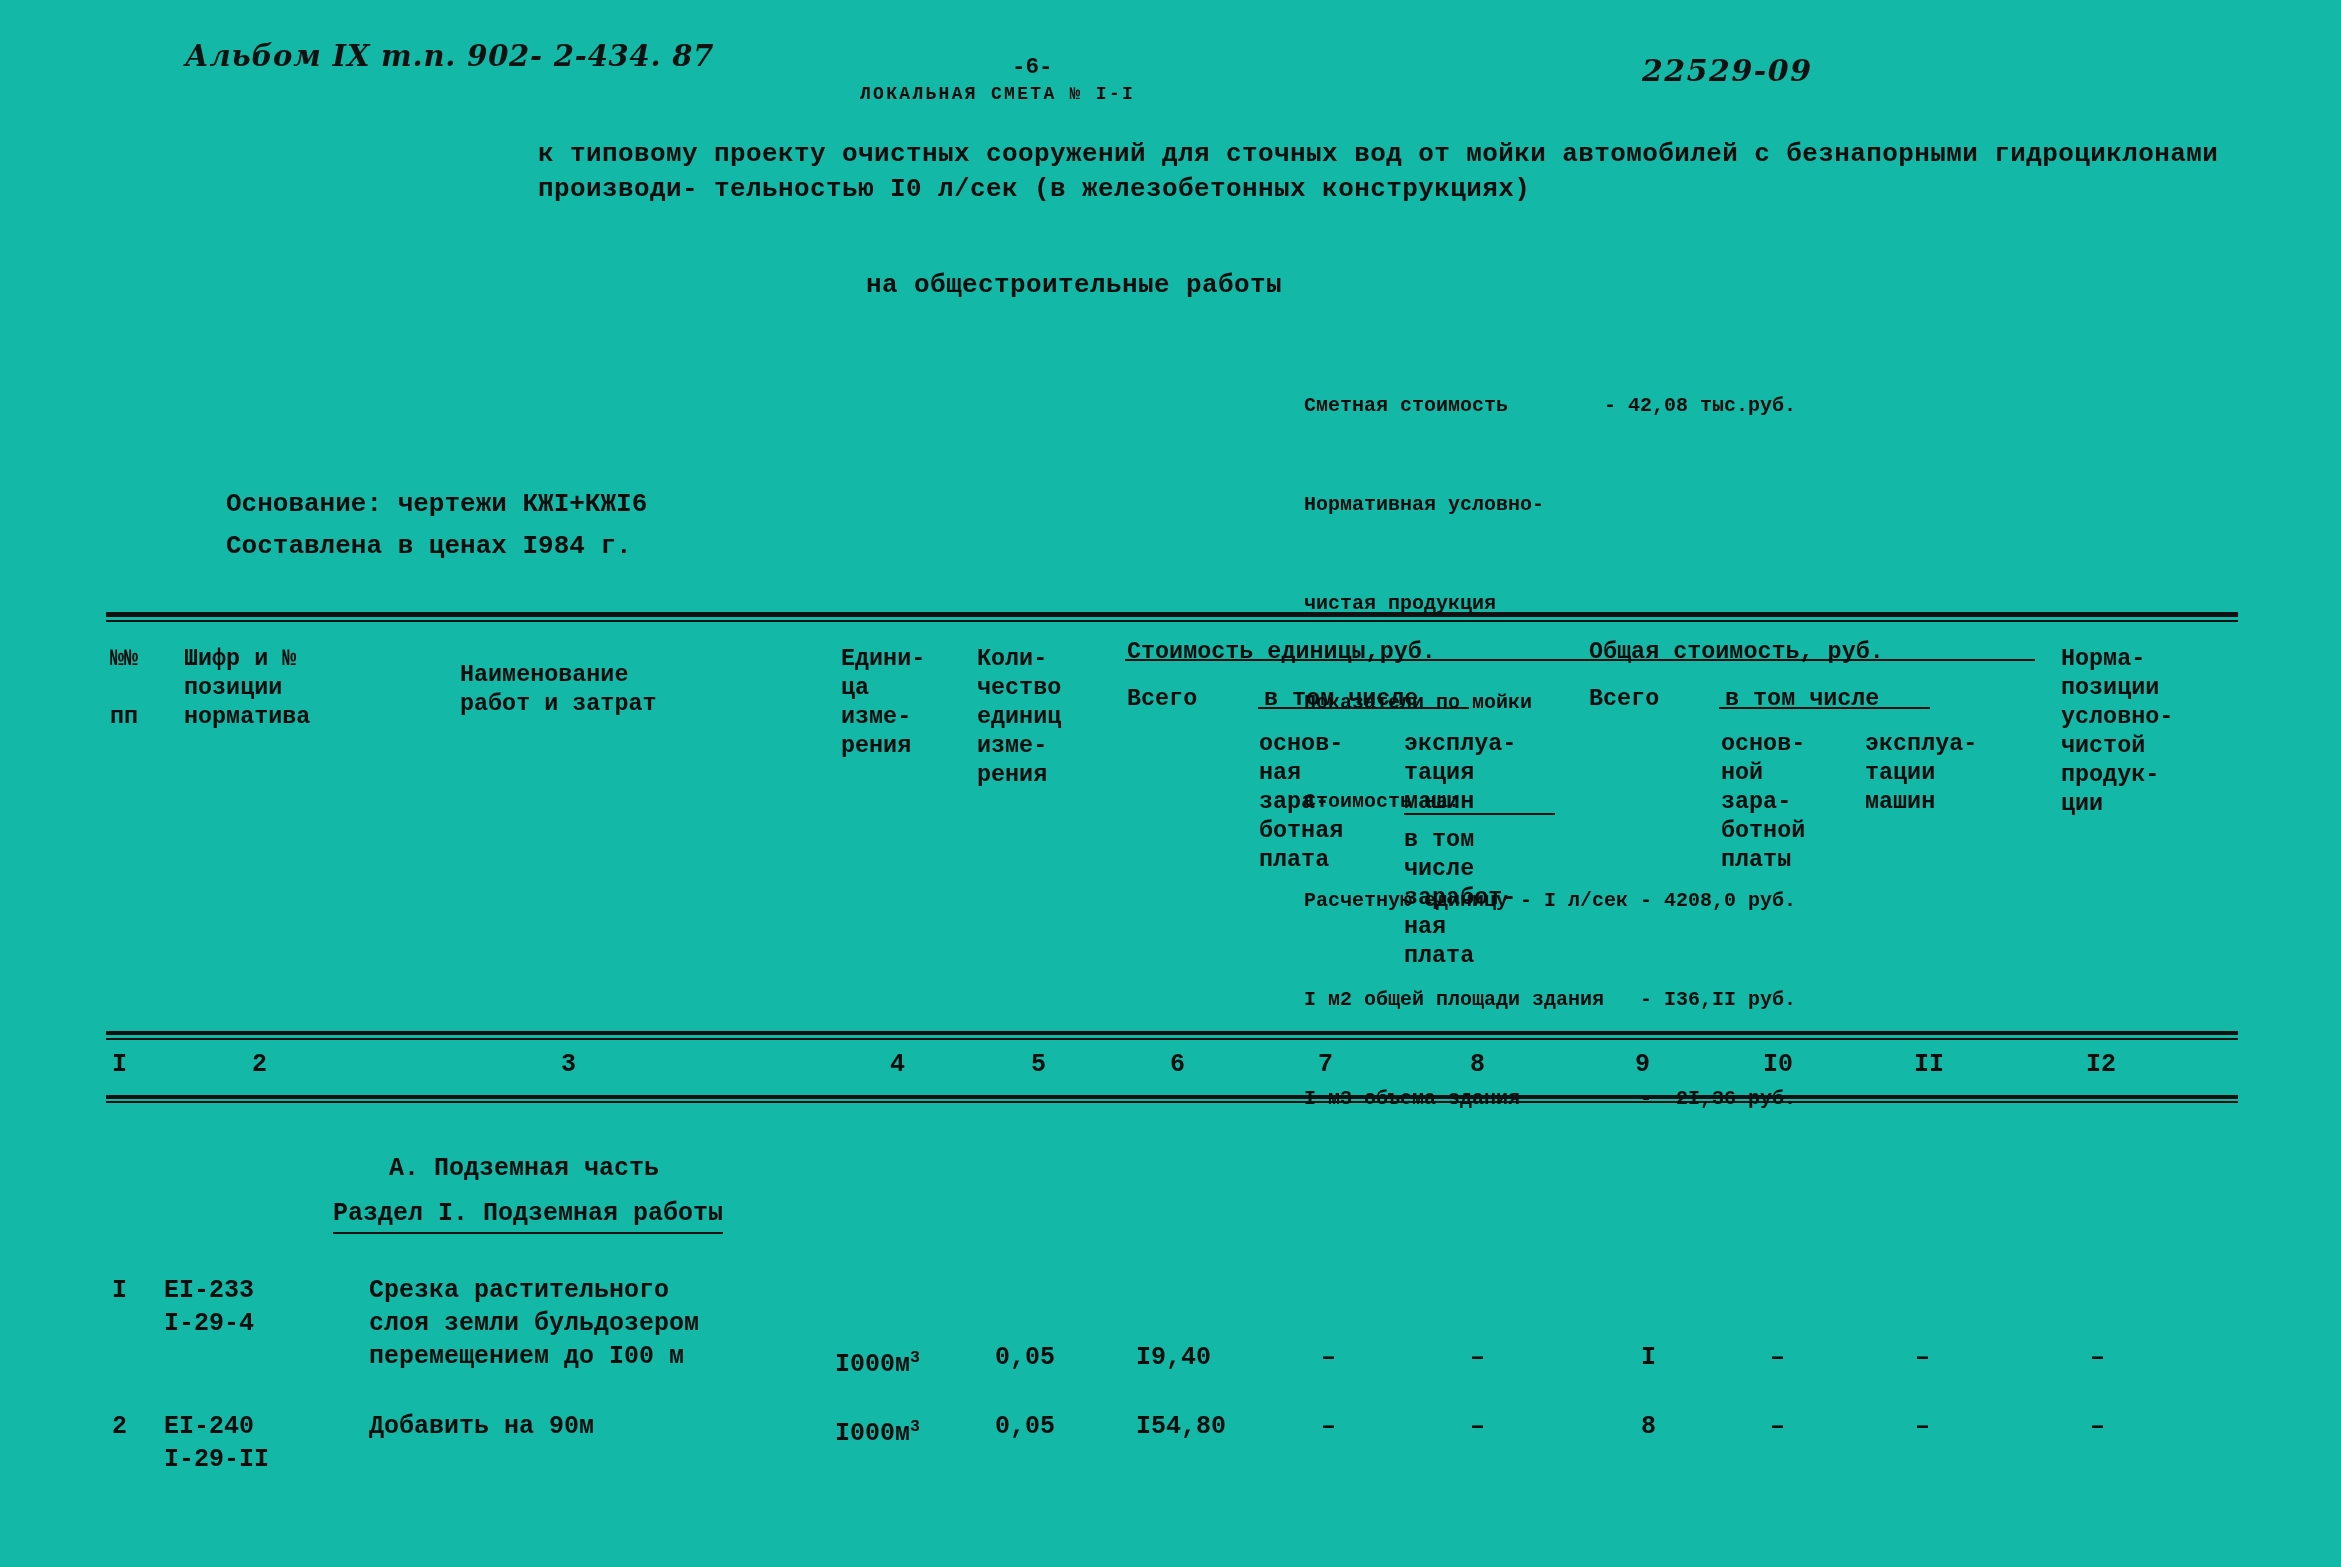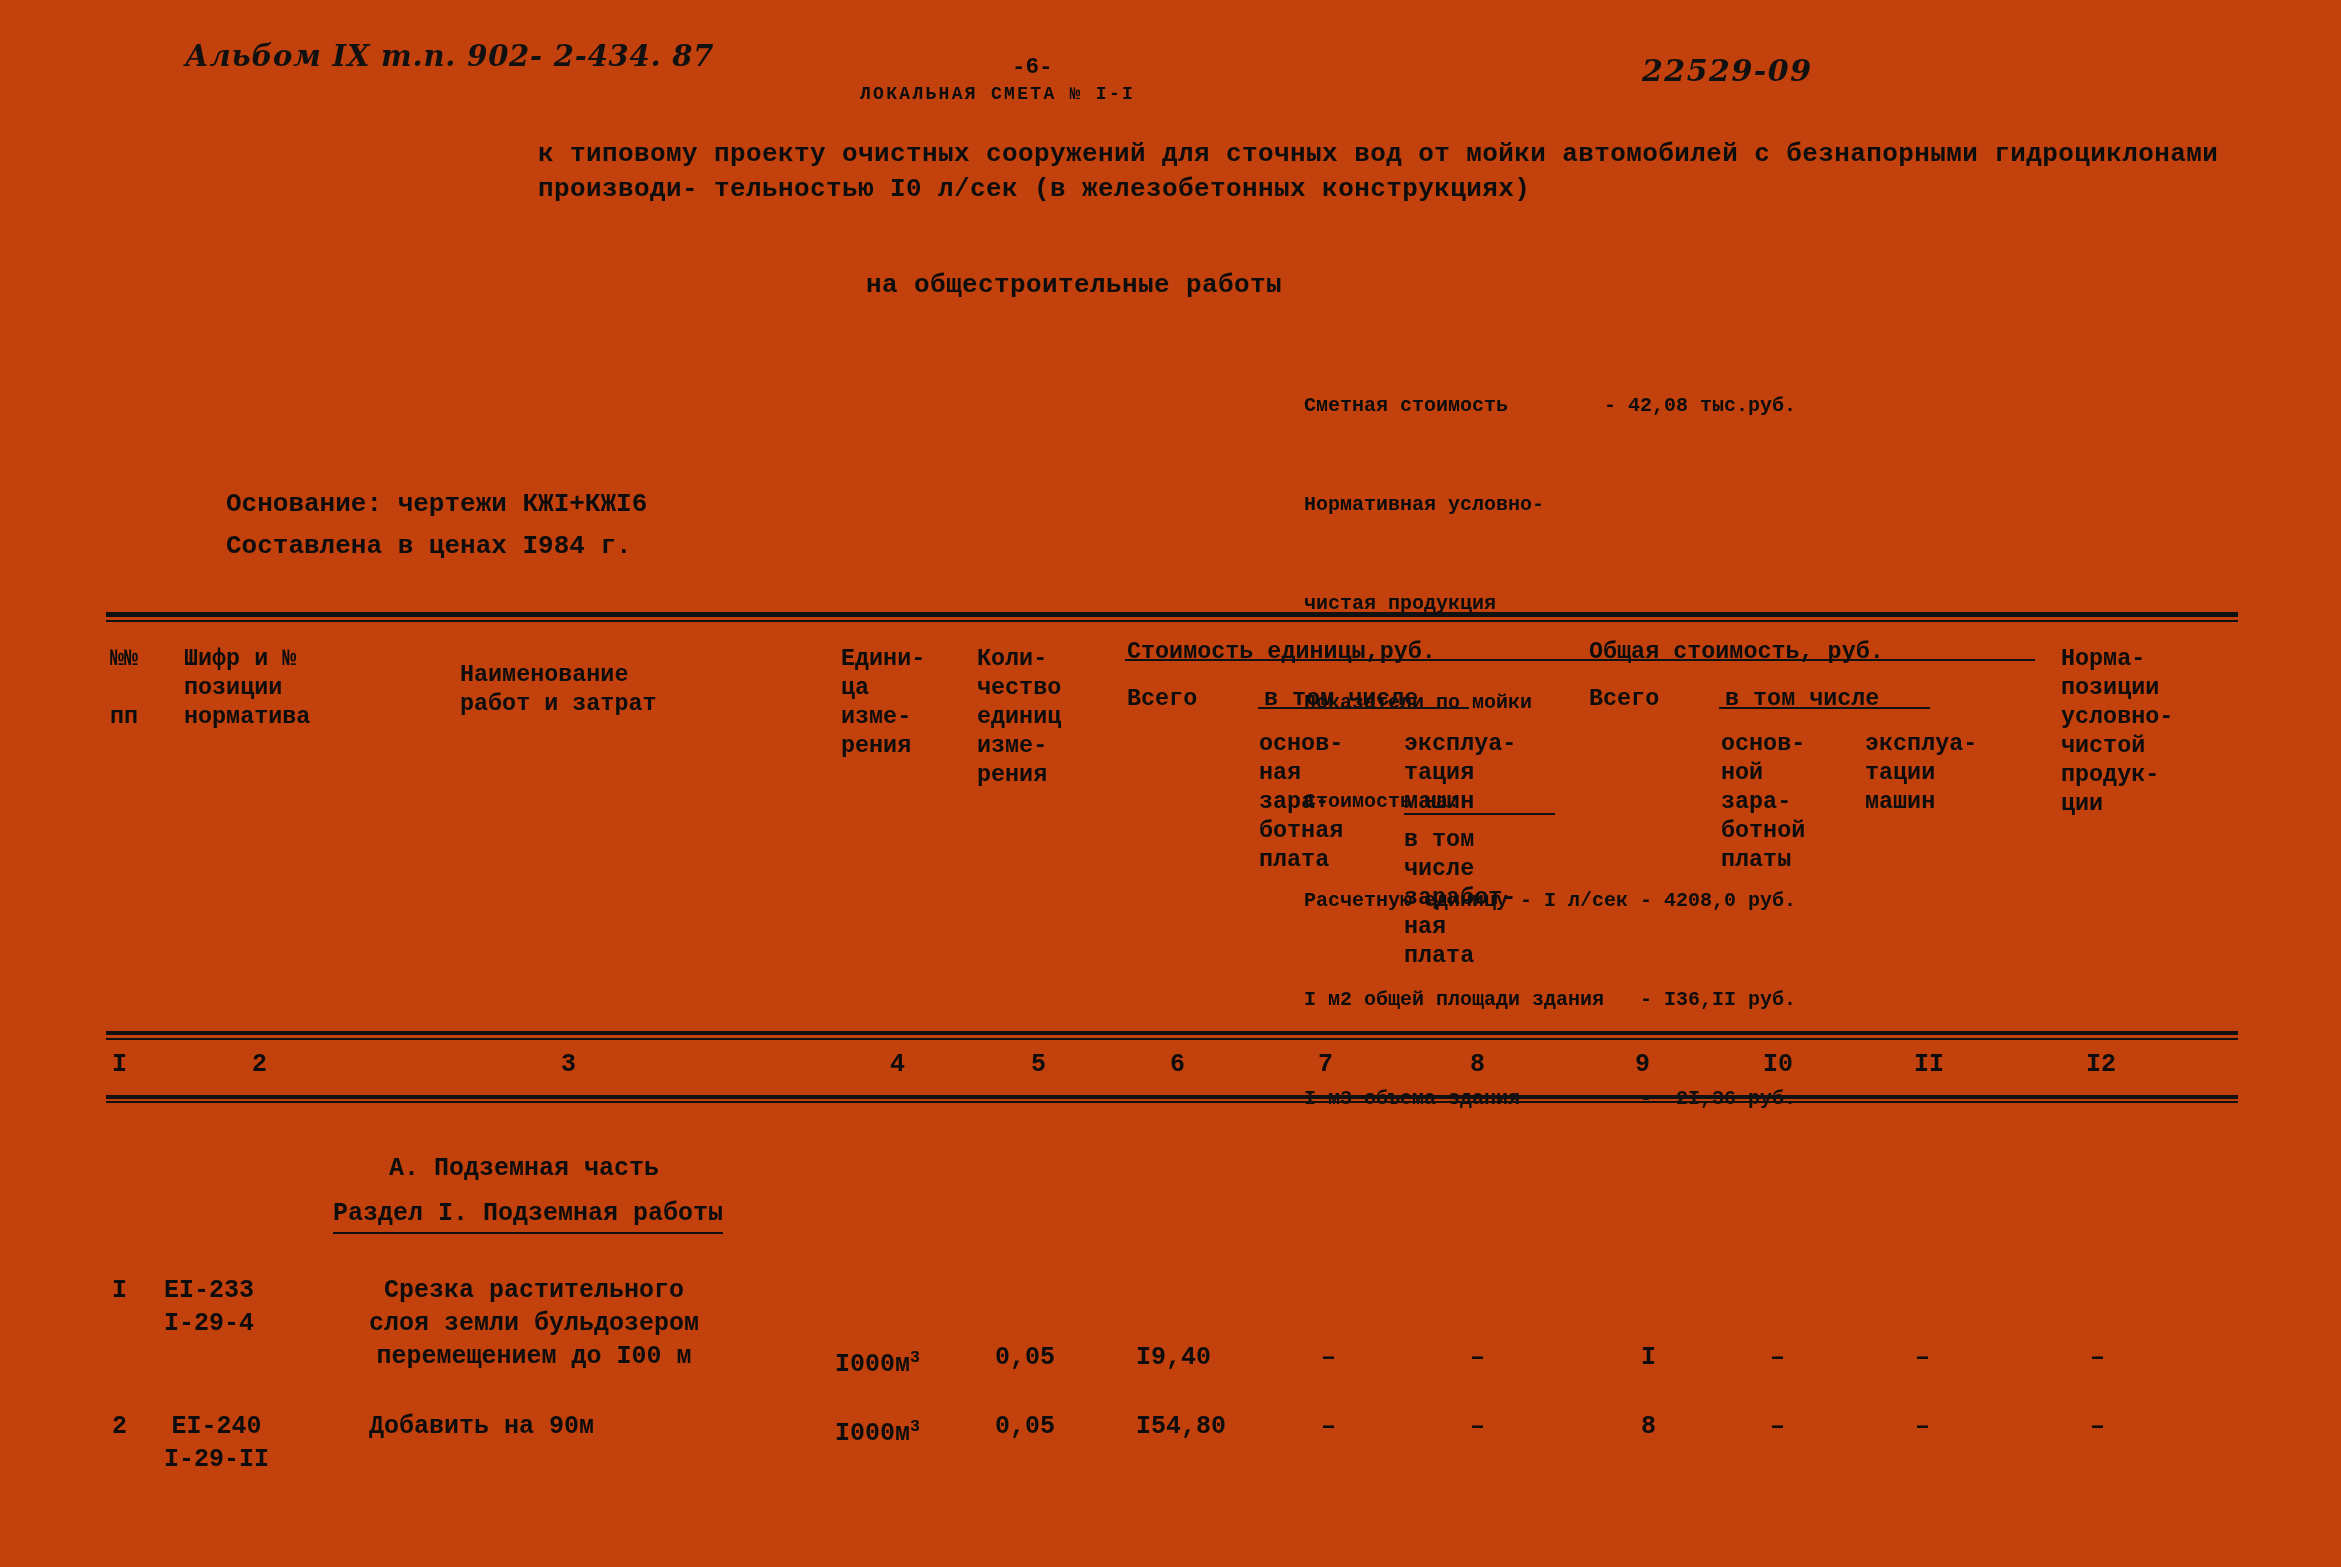--- a/index.html
+++ b/index.html
@@ -13,21 +13,21 @@
     position: relative;
     font-family: "Liberation Mono", "DejaVu Sans Mono", monospace;
     color: #0a0a0a;
     overflow: hidden;
   }
   .page {
     position: absolute;
     left: 0; top: 0;
     width: 2342px;
     height: 1568px;
-    background: #c2410c;
+    background: #14b8a6;
   }
 
   
   .hand {
     position: absolute;
     font-family: "DejaVu Serif", serif;
     font-style: italic;
     font-weight: 700;
     color: #111;
     letter-spacing: 0.8px;
@@ -142,21 +142,20 @@
 
   
   .bodytext {
     position: absolute;
     font-family: "Liberation Mono", "DejaVu Sans Mono", monospace;
     font-weight: 700;
     font-size: 25px;
     line-height: 33px;
     color: #0d0d0d;
     white-space: pre-line;
-    text-align: center;
   }
   .underline-txt {
     border-bottom: 2.3px solid #111;
     padding-bottom: 1.5px;
   }
   sup {
     font-size: 16.6px;
     vertical-align: super;
   }
 </style>

